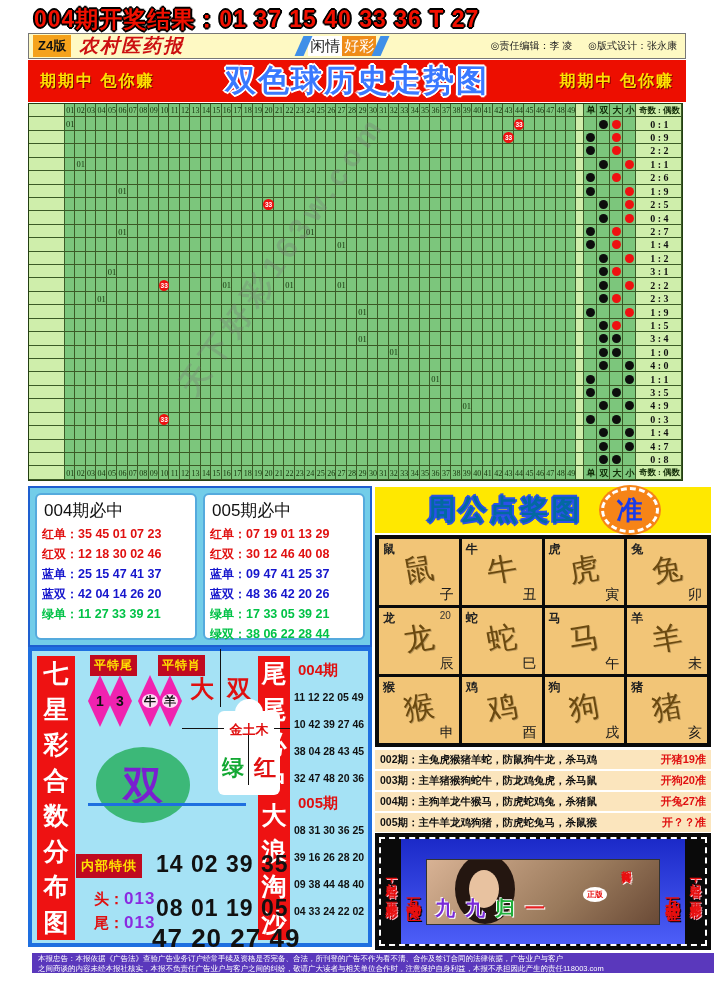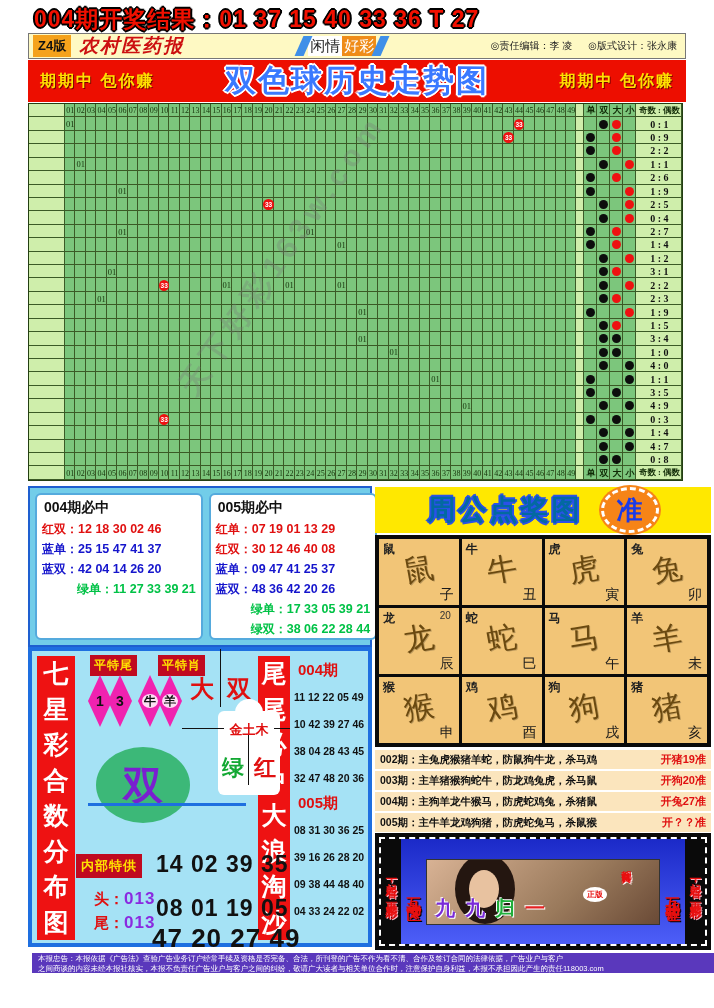--- a/index.html
+++ b/index.html
@@ -37,24 +37,24 @@
   .dot{width:9px;height:9px;border-radius:50%;}
   .dot.b{background:#0d0d0d;}
   .dot.r{background:#ee1111;}
   .hdr{font-family:"Liberation Serif",serif;font-size:9px;font-weight:bold;color:#102a06;}
   .ratio{font-family:"Liberation Serif",serif;font-size:10px;font-weight:bold;color:#111;}
   .hratio{font-size:8.5px;letter-spacing:0;}
 
   
   #midleft{left:28px;top:486px;width:344px;height:161px;background:#72cde9;border:2px solid #1e5fd0;box-sizing:border-box;display:flex;gap:6px;padding:5px;}
   .pred-panel{background:#fff;border:2px solid #55aadd;border-radius:6px;flex:1;padding:3px 5px;box-sizing:border-box;}
-  .pred-title{font-size:14px;font-weight:bold;color:#111;margin:1px 0 2px 2px;}
+  .pred-title{font-size:17px;font-weight:normal;color:#111;margin:1px 0 2px 2px;}
   .pred-row{font-weight:bold;font-size:12.5px;line-height:20px;white-space:nowrap;}
   .pred-row .lab{font-size:12px;}
-  .cr{color:#e01010;} .cb{color:#1515cc;} .cg{color:#00c246;margin-left:35px;}
+  .cr{color:#e01010;} .cb{color:#1515cc;} .cg{color:#00c246;}
 
   
   #zg-banner{left:375px;top:487px;width:336px;height:46px;background:#ffe800;display:flex;align-items:center;justify-content:center;gap:18px;}
   #zg-title{color:#0369a1;font-weight:bold;font-size:28px;letter-spacing:3px;
     text-shadow:-2px 0 #2a52e8,2px 0 #2a52e8,0 -2px #2a52e8,0 2px #2a52e8,-1px -1px #2a52e8,1px 1px #2a52e8;}
   #zg-stamp{width:52px;height:40px;background:#f68417;border:3px dashed #fff;border-radius:50%;display:flex;align-items:center;justify-content:center;
     color:#1a3ae8;font-weight:bold;font-size:26px;box-shadow:0 0 0 2px #f68417;}
   #zgrid{left:375px;top:535px;width:336px;height:212px;background:#0a0a0a;border:4px solid #0a0a0a;box-sizing:border-box;display:grid;grid-template-columns:repeat(4,1fr);grid-template-rows:repeat(3,1fr);gap:3px;}
   .zcell{background:#f2c577;position:relative;overflow:hidden;}
   .zanimal{position:absolute;top:2px;left:4px;font-family:"Liberation Serif",serif;font-size:12px;font-weight:bold;color:#222;}
@@ -1835,20 +1835,21 @@
       <div class="tc hdr">单</div>
       <div class="tc hdr">双</div>
       <div class="tc hdr">大</div>
       <div class="tc hdr">小</div>
       <div class="tc lt hdr hratio">奇数 : 偶数</div>
     </div>
 
   <div class="abs" id="midleft">
       <div class="pred-panel">
         <div class="pred-title">004期必中</div>
+        <div class="pred-row cr"><span class="lab">红单：</span><span>35 45 01 07 23</span></div>
         <div class="pred-row cr"><span class="lab">红双：</span><span>12 18 30 02 46</span></div>
         <div class="pred-row cb"><span class="lab">蓝单：</span><span>25 15 47 41 37</span></div>
         <div class="pred-row cb"><span class="lab">蓝双：</span><span>42 04 14 26 20</span></div>
         <div class="pred-row cg"><span class="lab">绿单：</span><span>11 27 33 39 21</span></div>
       </div>
       <div class="pred-panel">
         <div class="pred-title">005期必中</div>
         <div class="pred-row cr"><span class="lab">红单：</span><span>07 19 01 13 29</span></div>
         <div class="pred-row cr"><span class="lab">红双：</span><span>30 12 46 40 08</span></div>
         <div class="pred-row cb"><span class="lab">蓝单：</span><span>09 47 41 25 37</span></div>

